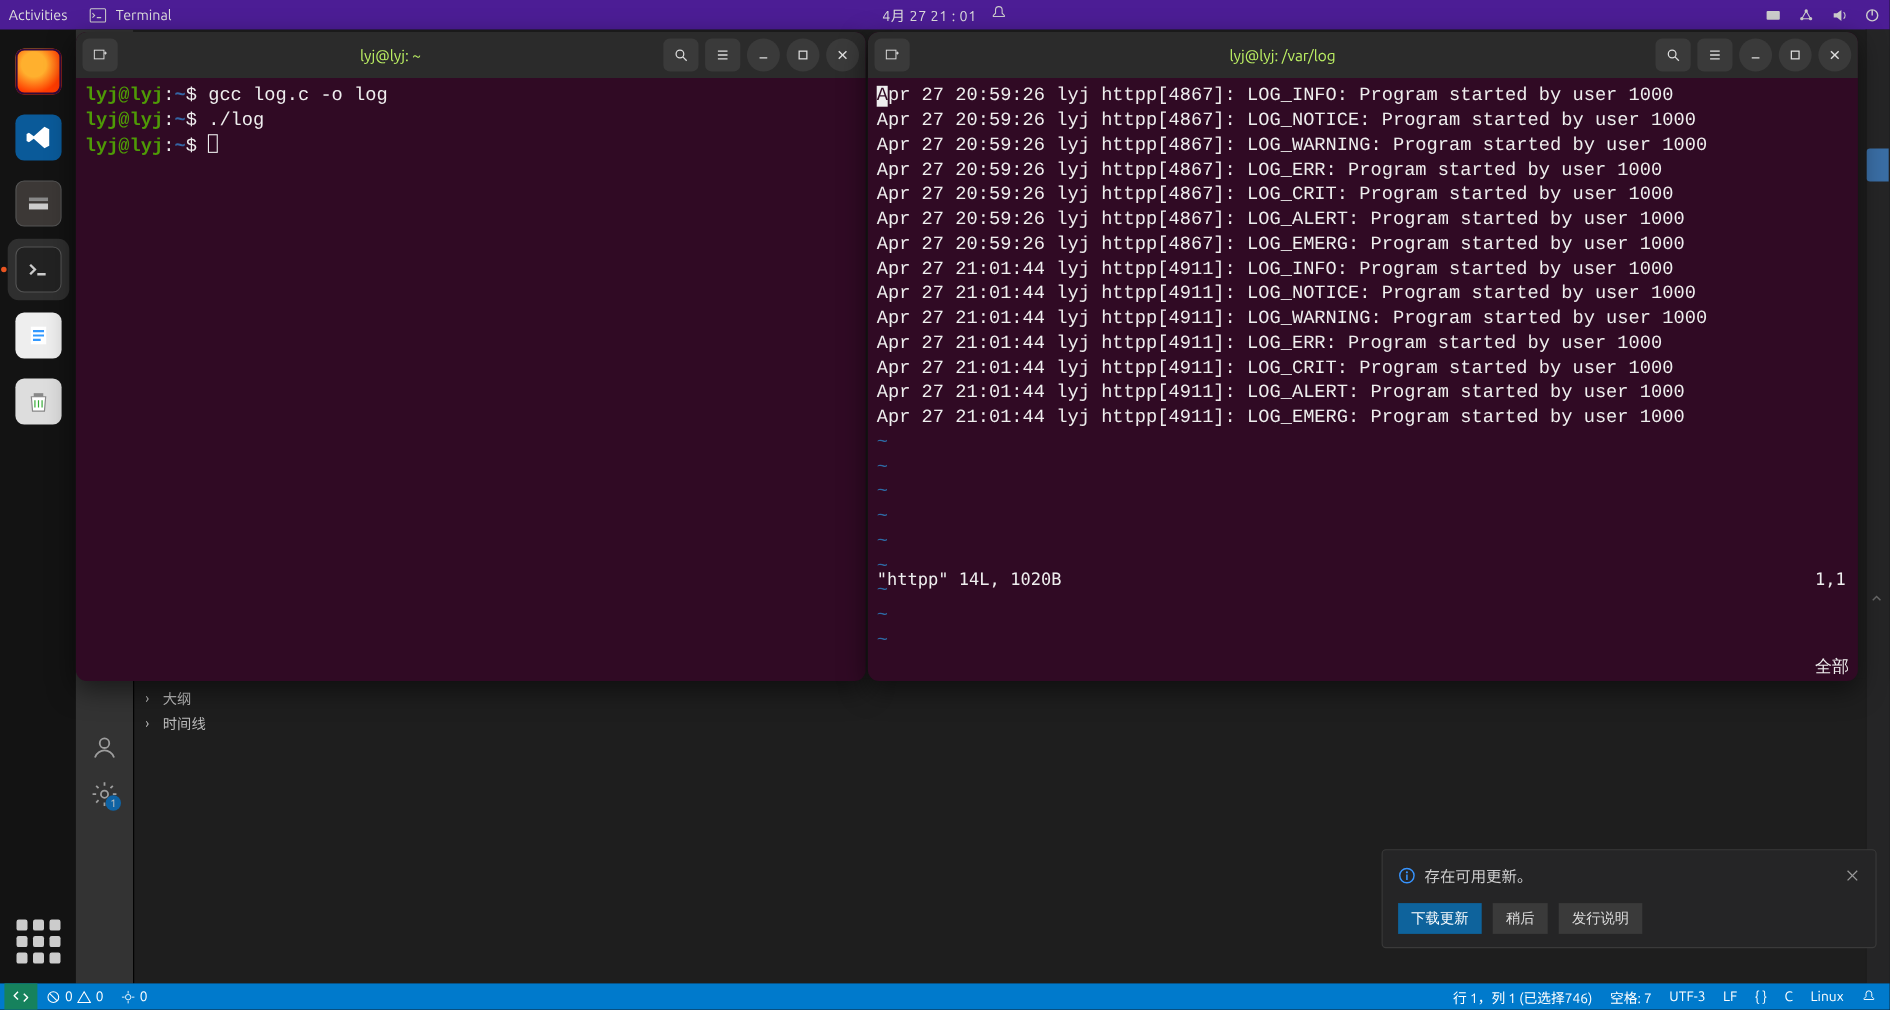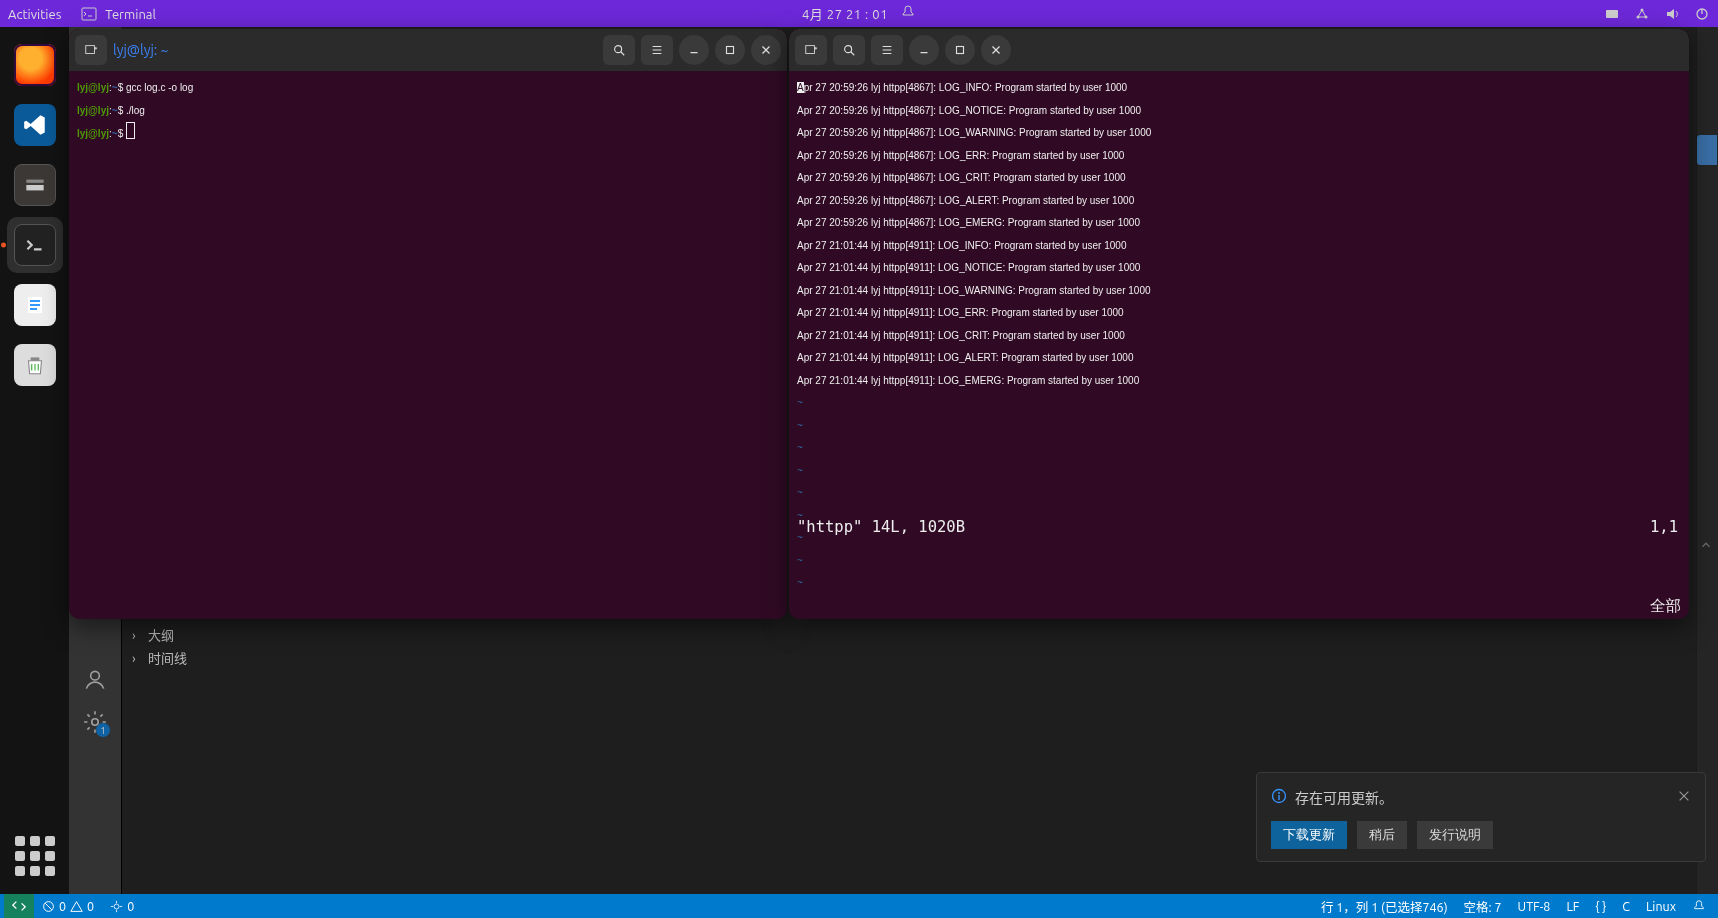--- a/index.html
+++ b/index.html
@@ -7,21 +7,21 @@
   width: 1718px; height: 918px;
   background: #111;
   font-family: "Ubuntu", "Noto Sans CJK SC", sans-serif;
   color: #ddd;
   overflow: hidden;
   position: relative;
 }
 
 .topbar {
   height: 27px;
-  background: #6d28d9;
+  background: #4c1d95;
   display: flex;
   align-items: center;
   padding: 0 8px;
   font-size: 13px;
 }
 .topbar-left { display: flex; align-items: center; gap: 20px; }
 .topbar-center { position: absolute; left: 50%; transform: translateX(-50%); display: flex; gap: 12px; letter-spacing: 0.5px; }
 .topbar-right { margin-left: auto; display: flex; align-items: center; gap: 14px; }
 .app-menu { display: flex; align-items: center; gap: 8px; }
 .sys-icon { width: 16px; height: 16px; display: inline-flex; align-items: center; justify-content: center; }
@@ -70,28 +70,28 @@
 }
 .term-left { left:0; width:718px; }
 .term-right { left:720px; width:900px; }
 .term-header{
   height:42px; background:#2b2b2b;
   display:flex; align-items:center;
   padding:0 6px;
   gap:6px;
   border-radius:10px 10px 0 0;
 }
-.term-header-title{ flex:1; text-align:left; font-size:14px; color:#3b82f6;}
+.term-header-title{ flex:1; text-align:center; font-size:14px; color:#bef264;}
 .hbtn{ width:32px; height:30px; border-radius:6px; background:#3a3a3a; display:flex;align-items:center;justify-content:center; }
 .hbtn.round{border-radius:50%; width:30px;}
 .hbtn svg{width:14px;height:14px;fill:#ddd;stroke:#ddd}
 .term-body{
   flex:1; padding:6px 8px;
-  font-family:Liberation Sans, sans-serif;
-  font-size:10px; line-height:22.5px;
+  font-family:Liberation Mono, monospace;
+  font-size:17px; line-height:22.5px;
   color:#eee;
   white-space:pre;
   overflow:hidden;
 }
 .prompt{color:#4e9a06; font-weight:bold;}
 .cmd{color:#eee;}
 .cursor{display:inline-block;width:9px;height:17px;border:1px solid #eee;vertical-align:-2px}
 .ch-inv{background:#eee;color:#300a24}
 .tilde{color:#2d6aa3}
 
@@ -322,20 +322,21 @@
     </div>
 
     <div class="term term-right">
       <div class="term-header">
         <div class="hbtn">
             <svg viewBox="0 0 16 16">
               <rect x="2" y="3" width="10" height="9" fill="none" stroke="#ddd"></rect>
               <path d="M12 6h3M13.5 4.5v3" stroke="#ddd"></path>
             </svg>
           </div>
+        <div class="term-header-title">lyj@lyj: /var/log</div>
         <div class="hbtn">
             <svg viewBox="0 0 16 16">
               <circle cx="7" cy="7" r="4" fill="none" stroke="#ddd" stroke-width="1.3"></circle>
               <line x1="10" y1="10" x2="14" y2="14" stroke="#ddd" stroke-width="1.3"></line>
             </svg>
           </div>
         <div class="hbtn">
             <svg viewBox="0 0 16 16">
               <line x1="3" y1="4" x2="13" y2="4" stroke="#ddd" stroke-width="1.3"></line>
               <line x1="3" y1="8" x2="13" y2="8" stroke="#ddd" stroke-width="1.3"></line>
@@ -435,21 +436,21 @@
   <div class="sb-item">
     <svg width="13" height="13" viewBox="0 0 16 16">
         <circle cx="8" cy="8" r="3" fill="none" stroke="#fff"></circle>
         <path d="M8 1v3M8 12v3M1 8h3M12 8h3" stroke="#fff"></path>
       </svg>
       <span>0</span>
   </div>
   <div class="sb-right">
     <div class="sb-item">行 1，列 1 (已选择746)</div>
     <div class="sb-item">空格: 7</div>
-    <div class="sb-item">UTF-8</div>
+    <div class="sb-item">UTF-3</div>
     <div class="sb-item">LF</div>
     <div class="sb-item">{ }</div>
     <div class="sb-item">C</div>
     <div class="sb-item">Linux</div>
     <div class="sb-item">
         <svg width="14" height="14" viewBox="0 0 16 16">
           <path d="M8 2a3 3 0 00-3 3v3l-2 2v1h10v-1l-2-2V5a3 3 0 00-3-3z" fill="none" stroke="#fff"></path>
         </svg>
       </div>
   </div>

